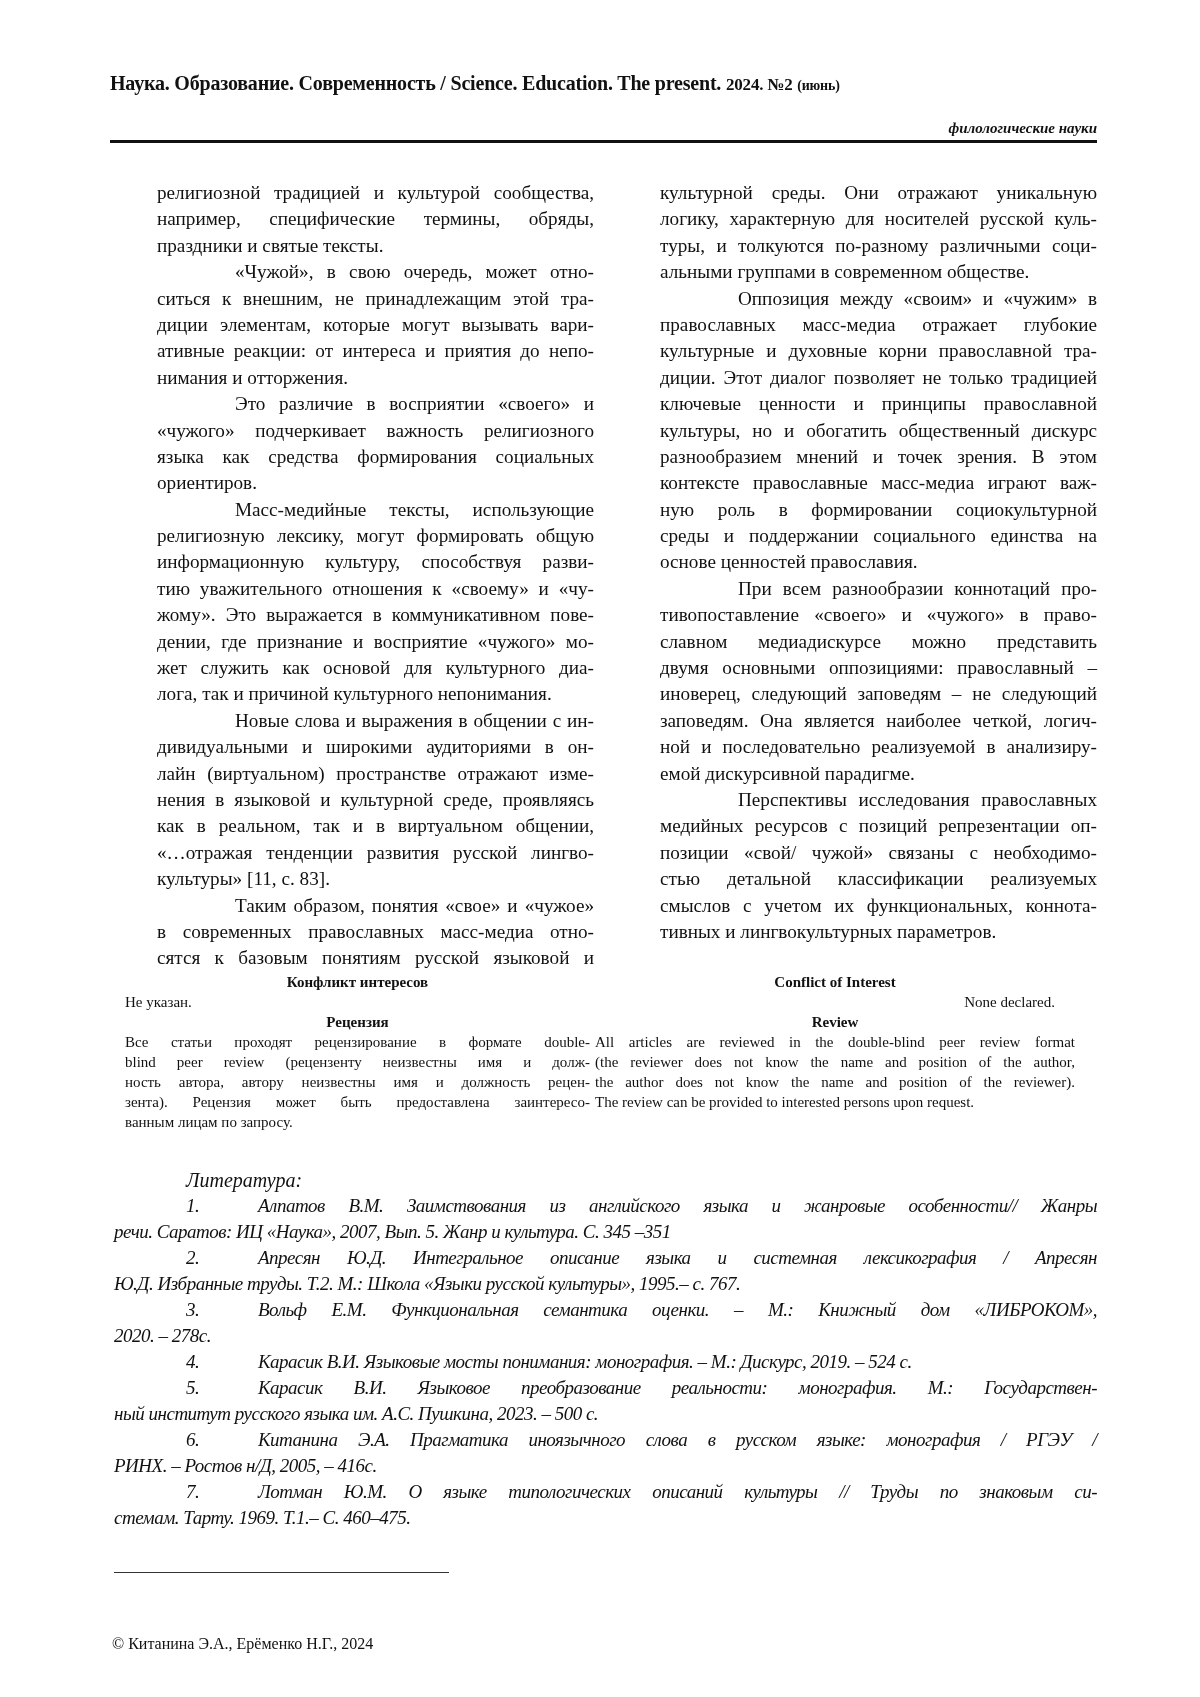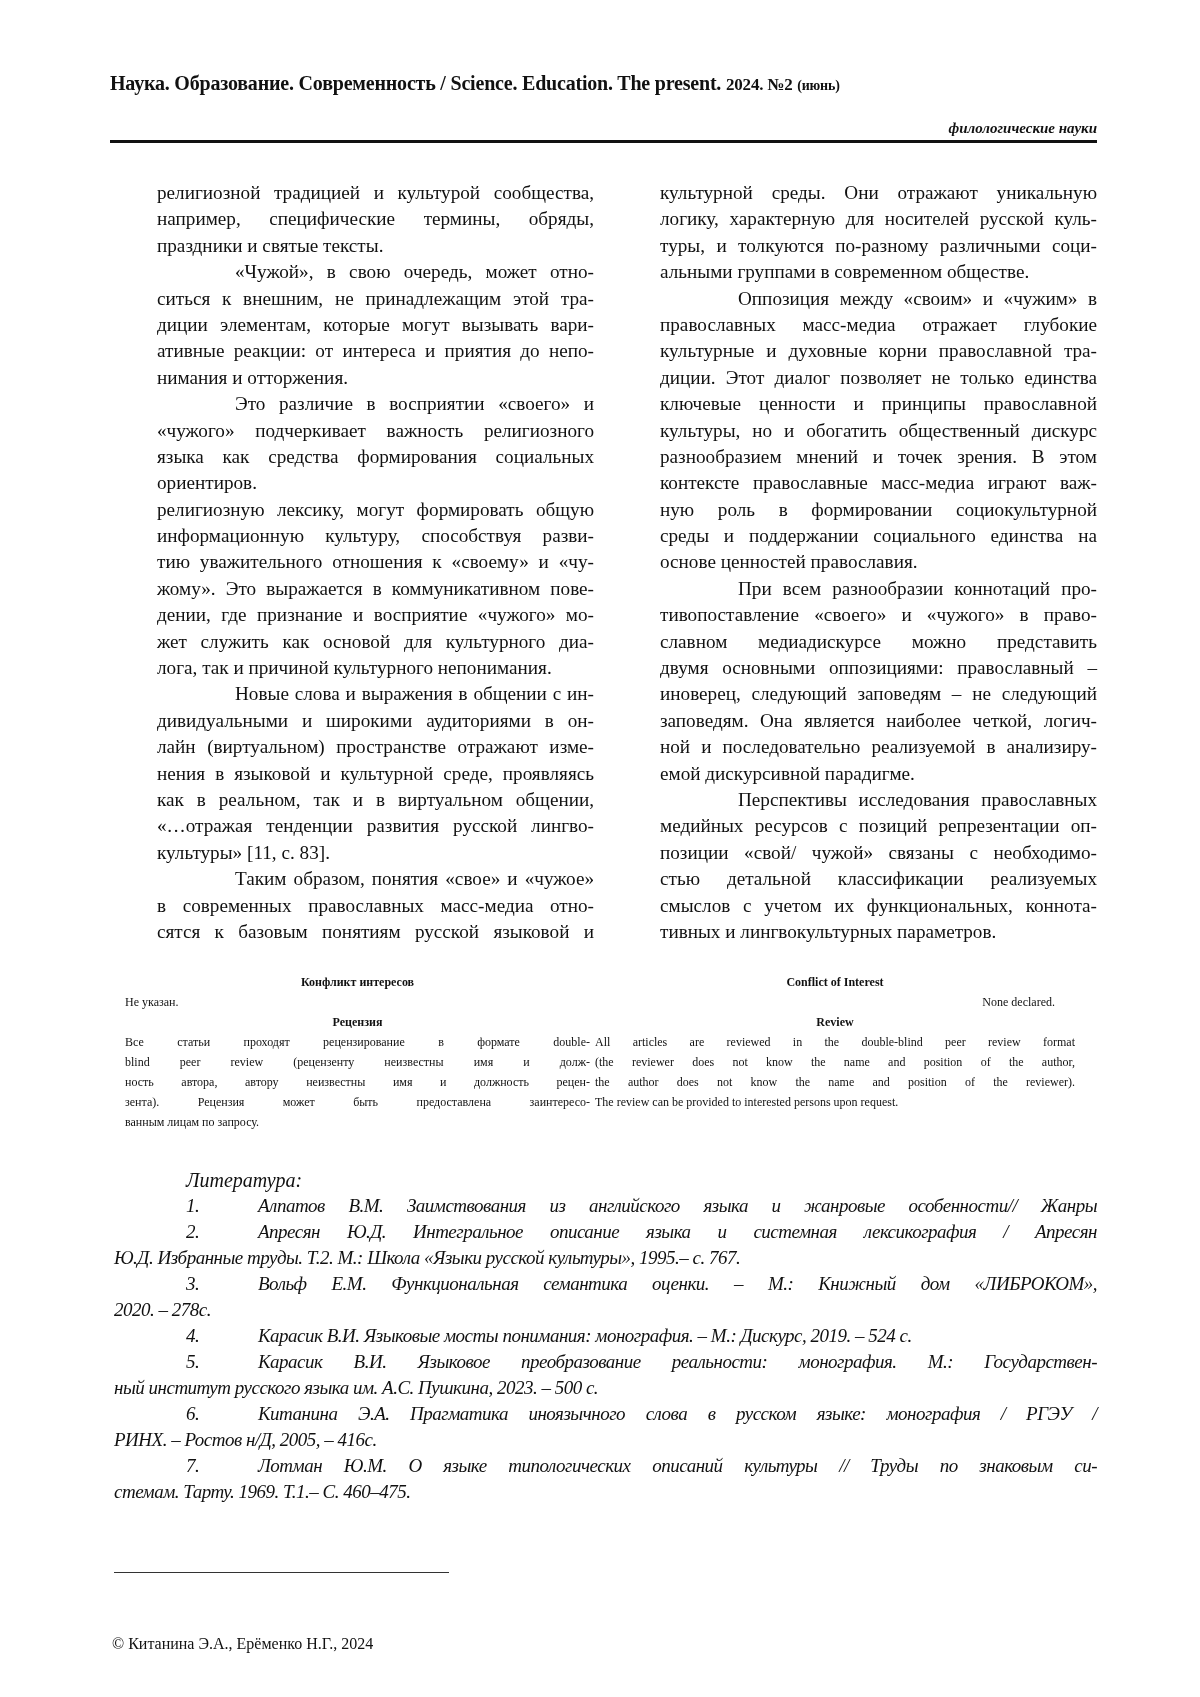--- a/index.html
+++ b/index.html
@@ -13,21 +13,21 @@
          font-style: italic; font-weight: bold; }
   .header-rule { position: absolute; left: 110px; top: 140px; width: 987px; height: 3px; background: #111; }
 
   .col { position: absolute; top: 180px; width: 480px; font-size: 19.2px; line-height: 26.4px; }
   .col.left { left: 114px; }
   .col.right { left: 617px; }
   .line { display: block; height: 26.4px; text-align: justify; text-align-last: justify; white-space: nowrap; overflow: visible; margin-left: 43px; }
   .line.last { text-align-last: left; }
   .line.indent { padding-left: 78px; }
 
-  .meta { position: absolute; font-size: 12px; line-height: 20px; }
+  .meta { position: absolute; font-size: 15px; line-height: 20px; }
   .meta .heading { font-weight: bold; text-align: center; display: block; }
   .meta .mline { display: block; text-align: justify; text-align-last: justify; white-space: nowrap; }
   .meta .mline.last { text-align-last: left; }
   .meta-left { left: 125px; top: 972px; width: 465px; }
   .meta-right { left: 595px; top: 972px; width: 480px; }
 
   .refs { position: absolute; left: 114px; top: 1167px; width: 983px; font-size: 19px;
           font-style: italic; line-height: 26px; font-stretch: condensed; }
   .refs-title { display: block; padding-left: 72px; font-weight: normal; font-size: 20px; }
   .ref-line { display: block; text-align: justify; text-align-last: justify; white-space: nowrap; letter-spacing: -0.5px; }
@@ -57,20 +57,21 @@
     <span class="line last">праздники и святые тексты.</span>
     <span class="line indent">«Чужой», в свою очередь, может отно-</span>
     <span class="line">ситься к внешним, не принадлежащим этой тра-</span>
     <span class="line">диции элементам, которые могут вызывать вари-</span>
     <span class="line">ативные реакции: от интереса и приятия до непо-</span>
     <span class="line last">нимания и отторжения.</span>
     <span class="line indent">Это различие в восприятии «своего» и</span>
     <span class="line">«чужого» подчеркивает важность религиозного</span>
     <span class="line">языка как средства формирования социальных</span>
     <span class="line last">ориентиров.</span>
+    <span class="line indent">Масс-медийные тексты, использующие</span>
     <span class="line">религиозную лексику, могут формировать общую</span>
     <span class="line">информационную культуру, способствуя разви-</span>
     <span class="line">тию уважительного отношения к «своему» и «чу-</span>
     <span class="line">жому». Это выражается в коммуникативном пове-</span>
     <span class="line">дении, где признание и восприятие «чужого» мо-</span>
     <span class="line">жет служить как основой для культурного диа-</span>
     <span class="line last">лога, так и причиной культурного непонимания.</span>
     <span class="line indent">Новые слова и выражения в общении с ин-</span>
     <span class="line">дивидуальными и широкими аудиториями в он-</span>
     <span class="line">лайн (виртуальном) пространстве отражают изме-</span>
@@ -83,21 +84,21 @@
     <span class="line">сятся к базовым понятиям русской языковой и</span>
   </div>
 <div class="col right" id="col-right">
     <span class="line">культурной среды. Они отражают уникальную</span>
     <span class="line">логику, характерную для носителей русской куль-</span>
     <span class="line">туры, и толкуются по-разному различными соци-</span>
     <span class="line last">альными группами в современном обществе.</span>
     <span class="line indent">Оппозиция между «своим» и «чужим» в</span>
     <span class="line">православных масс-медиа отражает глубокие</span>
     <span class="line">культурные и духовные корни православной тра-</span>
-    <span class="line">диции. Этот диалог позволяет не только единства</span>
+    <span class="line">диции. Этот диалог позволяет не только традицией</span>
     <span class="line">ключевые ценности и принципы православной</span>
     <span class="line">культуры, но и обогатить общественный дискурс</span>
     <span class="line">разнообразием мнений и точек зрения. В этом</span>
     <span class="line">контексте православные масс-медиа играют важ-</span>
     <span class="line">ную роль в формировании социокультурной</span>
     <span class="line">среды и поддержании социального единства на</span>
     <span class="line last">основе ценностей православия.</span>
     <span class="line indent">При всем разнообразии коннотаций про-</span>
     <span class="line">тивопоставление «своего» и «чужого» в право-</span>
     <span class="line">славном медиадискурсе можно представить</span>
@@ -131,20 +132,21 @@
   <span class="heading">Review</span>
   <span class="mline">All articles are reviewed in the double-blind peer review format</span>
   <span class="mline">(the reviewer does not know the name and position of the author,</span>
   <span class="mline">the author does not know the name and position of the reviewer).</span>
   <span class="mline last">The review can be provided to interested persons upon request.</span>
 </div>
 
 <div class="refs" id="refs">
   <span class="refs-title">Литература:</span>
 <span class="ref-line ref-first"><span class="ref-num">1.</span><span>Алпатов В.М. Заимствования из английского языка и жанровые особенности// Жанры</span></span>
+    <span class="ref-line last">речи. Саратов: ИЦ «Наука», 2007, Вып. 5. Жанр и культура. С. 345 –351</span>
     <span class="ref-line ref-first"><span class="ref-num">2.</span><span>Апресян Ю.Д. Интегральное описание языка и системная лексикография / Апресян</span></span>
     <span class="ref-line last">Ю.Д. Избранные труды. Т.2. М.: Школа «Языки русской культуры», 1995.– с. 767.</span>
     <span class="ref-line ref-first"><span class="ref-num">3.</span><span>Вольф Е.М. Функциональная семантика оценки. – М.: Книжный дом «ЛИБРОКОМ»,</span></span>
     <span class="ref-line last">2020. – 278с.</span>
     <span class="ref-line ref-first last"><span class="ref-num">4.</span><span>Карасик В.И. Языковые мосты понимания: монография. – М.: Дискурс, 2019. – 524 с.</span></span>
     <span class="ref-line ref-first"><span class="ref-num">5.</span><span>Карасик В.И. Языковое преобразование реальности: монография. М.: Государствен-</span></span>
     <span class="ref-line last">ный институт русского языка им. А.С. Пушкина, 2023. – 500 с.</span>
     <span class="ref-line ref-first"><span class="ref-num">6.</span><span>Китанина Э.А. Прагматика иноязычного слова в русском языке: монография / РГЭУ /</span></span>
     <span class="ref-line last">РИНХ. – Ростов н/Д, 2005, – 416с.</span>
     <span class="ref-line ref-first"><span class="ref-num">7.</span><span>Лотман Ю.М. О языке типологических описаний культуры // Труды по знаковым си-</span></span>

